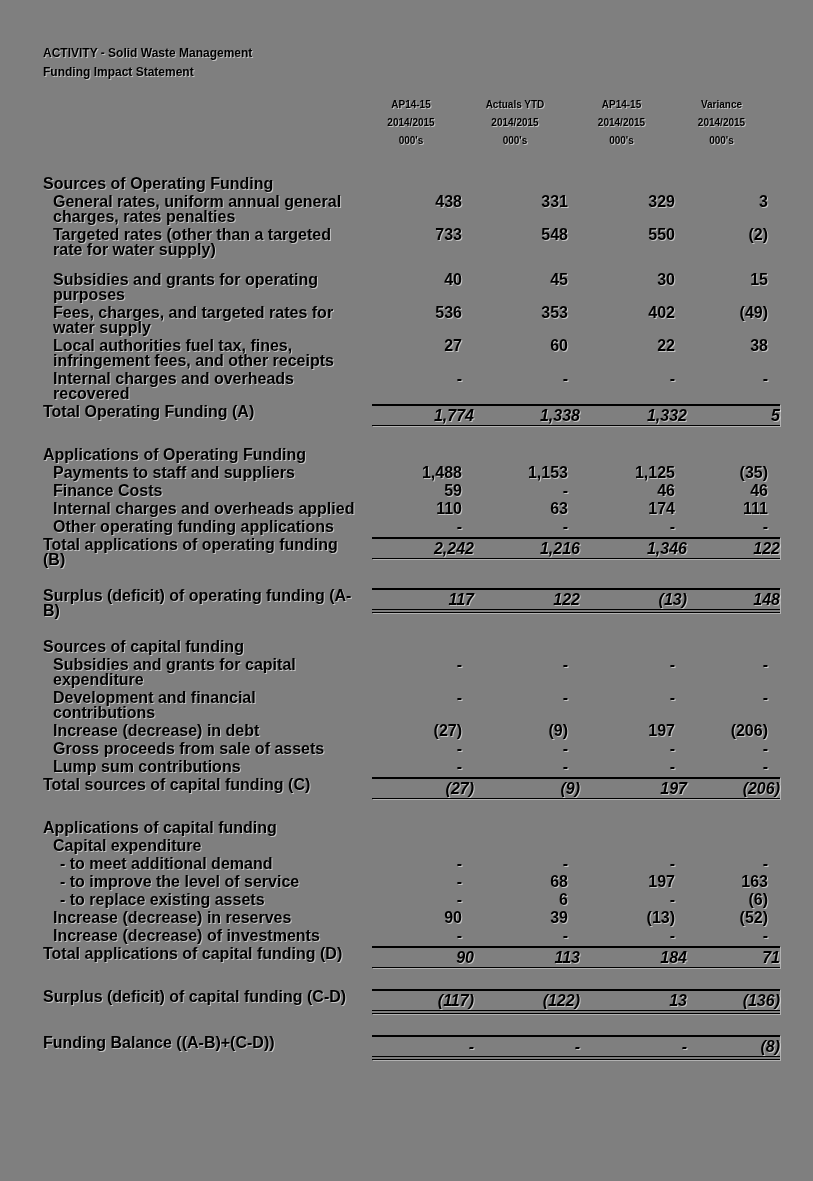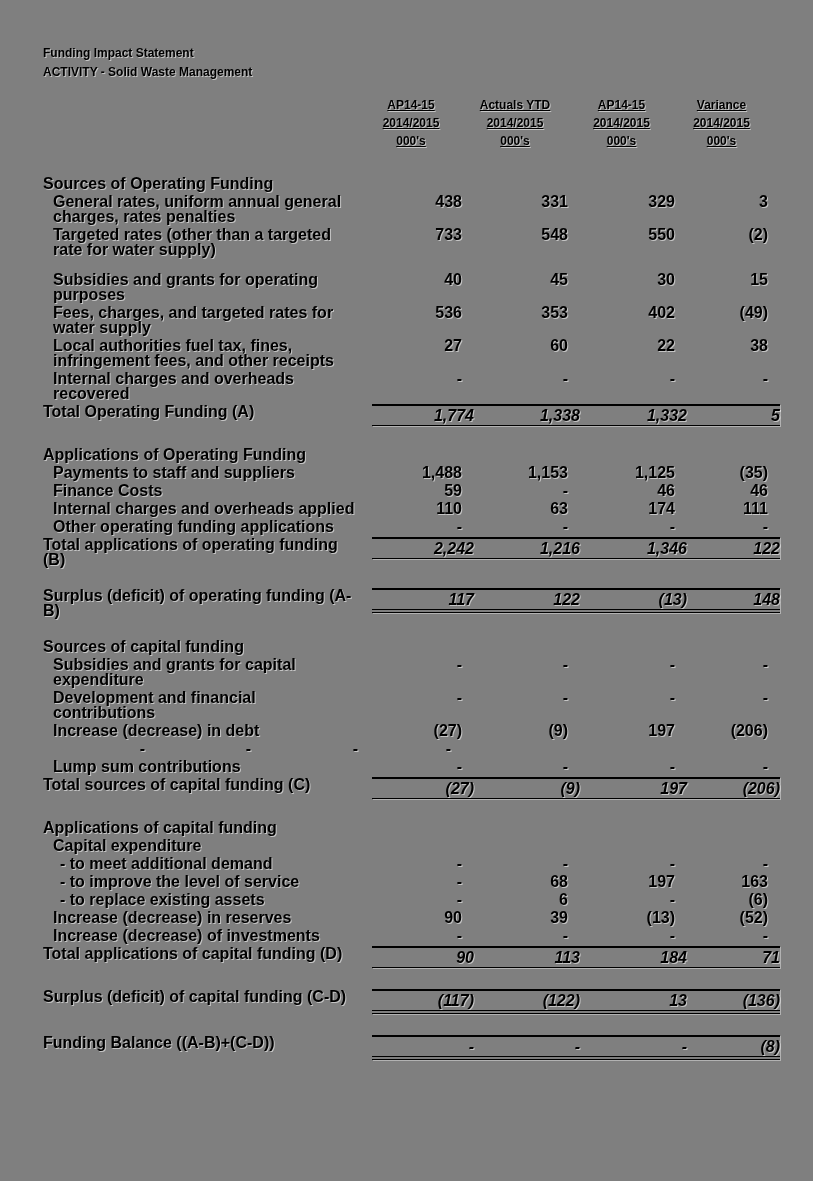--- a/index.html
+++ b/index.html
@@ -15,21 +15,21 @@
     position:relative;
     padding:44px 0 0 43px;
     width:770px;
   }
   .ghost { text-shadow:1px 1px 0 rgba(255,255,255,0.55); }
   #title-block { margin-bottom:14px; }
   .doc-title { font-size:12px; line-height:19px; }
   
   #header-row { display:grid; grid-template-columns:317px 102px 106px 107px 93px; }
   #column-headers { grid-column:2 / span 4; display:grid; grid-template-columns:102px 106px 107px 93px; }
-  .colhead { text-align:center; font-size:12px; line-height:18px;text-decoration:underline; }
+  .colhead { text-align:center; font-size:10px; line-height:18px; }
   
   #statement-rows { margin-top:26px; }
   .row {
     display:grid;
     grid-template-columns:317px 408px;
     align-items:start;
     margin-bottom:3px;
     font-size:16px;
     line-height:15px;
   }
@@ -50,22 +50,22 @@
   .row.total, .row.surplus, .row.balance { margin-bottom:4px;gap:12px; }
   .spacer { height:17px; }
   .spacer.sm { height:12px; }
   .section .label { padding-left:0; }
 </style>
 </head>
 <body>
 
 <div id="doc">
   <div id="title-block">
+    <div class="doc-title ghost">ACTIVITY - Solid Waste Management</div>
     <div class="doc-title ghost">Funding Impact Statement</div>
-    <div class="doc-title ghost">ACTIVITY - Solid Waste Management</div>
   </div>
 
   <div id="header-row">
     <div></div>
     <div id="column-headers">
         <div class="colhead ghost">
           <div>AP14-15</div>
           <div>2014/2015</div>
           <div>000's</div>
         </div>
@@ -239,20 +239,21 @@
       <div class="row item">
         <div class="label ghost">Increase (decrease) in debt</div>
         <div class="vals">
           <div class="val ghost">(27)</div>
           <div class="val ghost">(9)</div>
           <div class="val ghost">197</div>
           <div class="val ghost">(206)</div>
         </div>
       </div>
       <div class="row item">
+        <div class="label ghost">Gross proceeds from sale of assets</div>
         <div class="vals">
           <div class="val ghost">-</div>
           <div class="val ghost">-</div>
           <div class="val ghost">-</div>
           <div class="val ghost">-</div>
         </div>
       </div>
       <div class="row item">
         <div class="label ghost">Lump sum contributions</div>
         <div class="vals">

